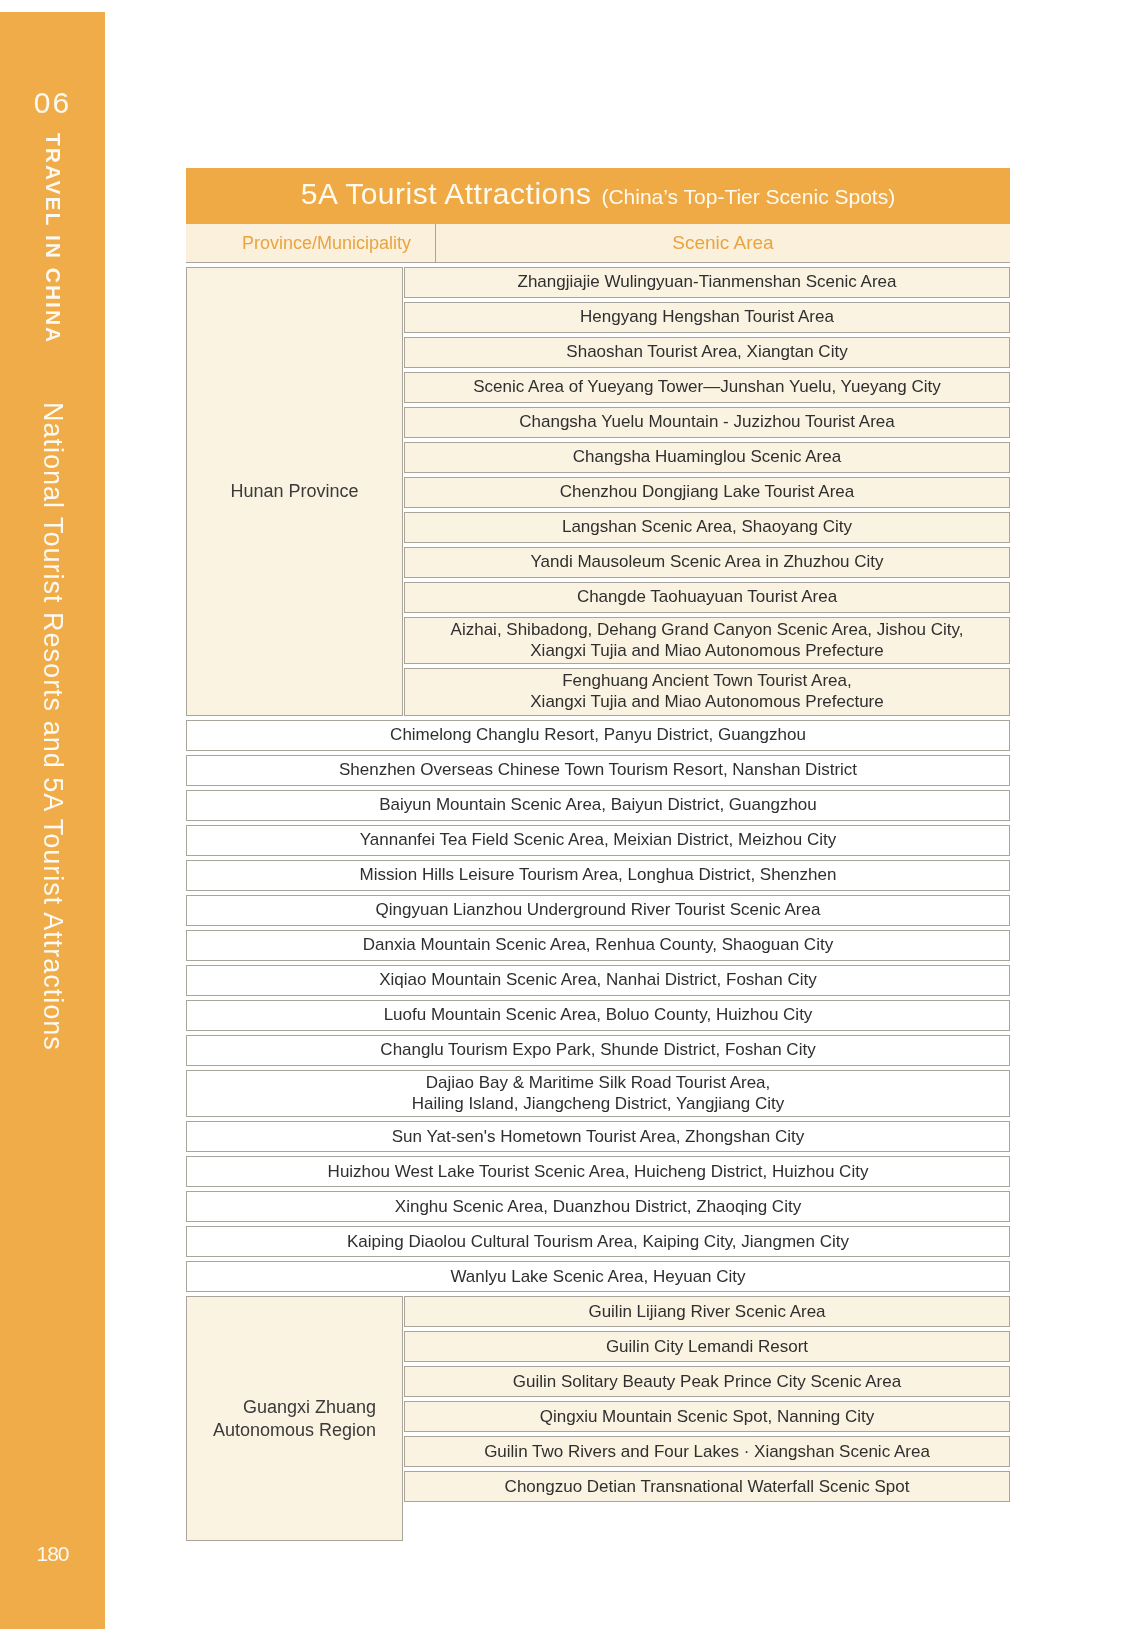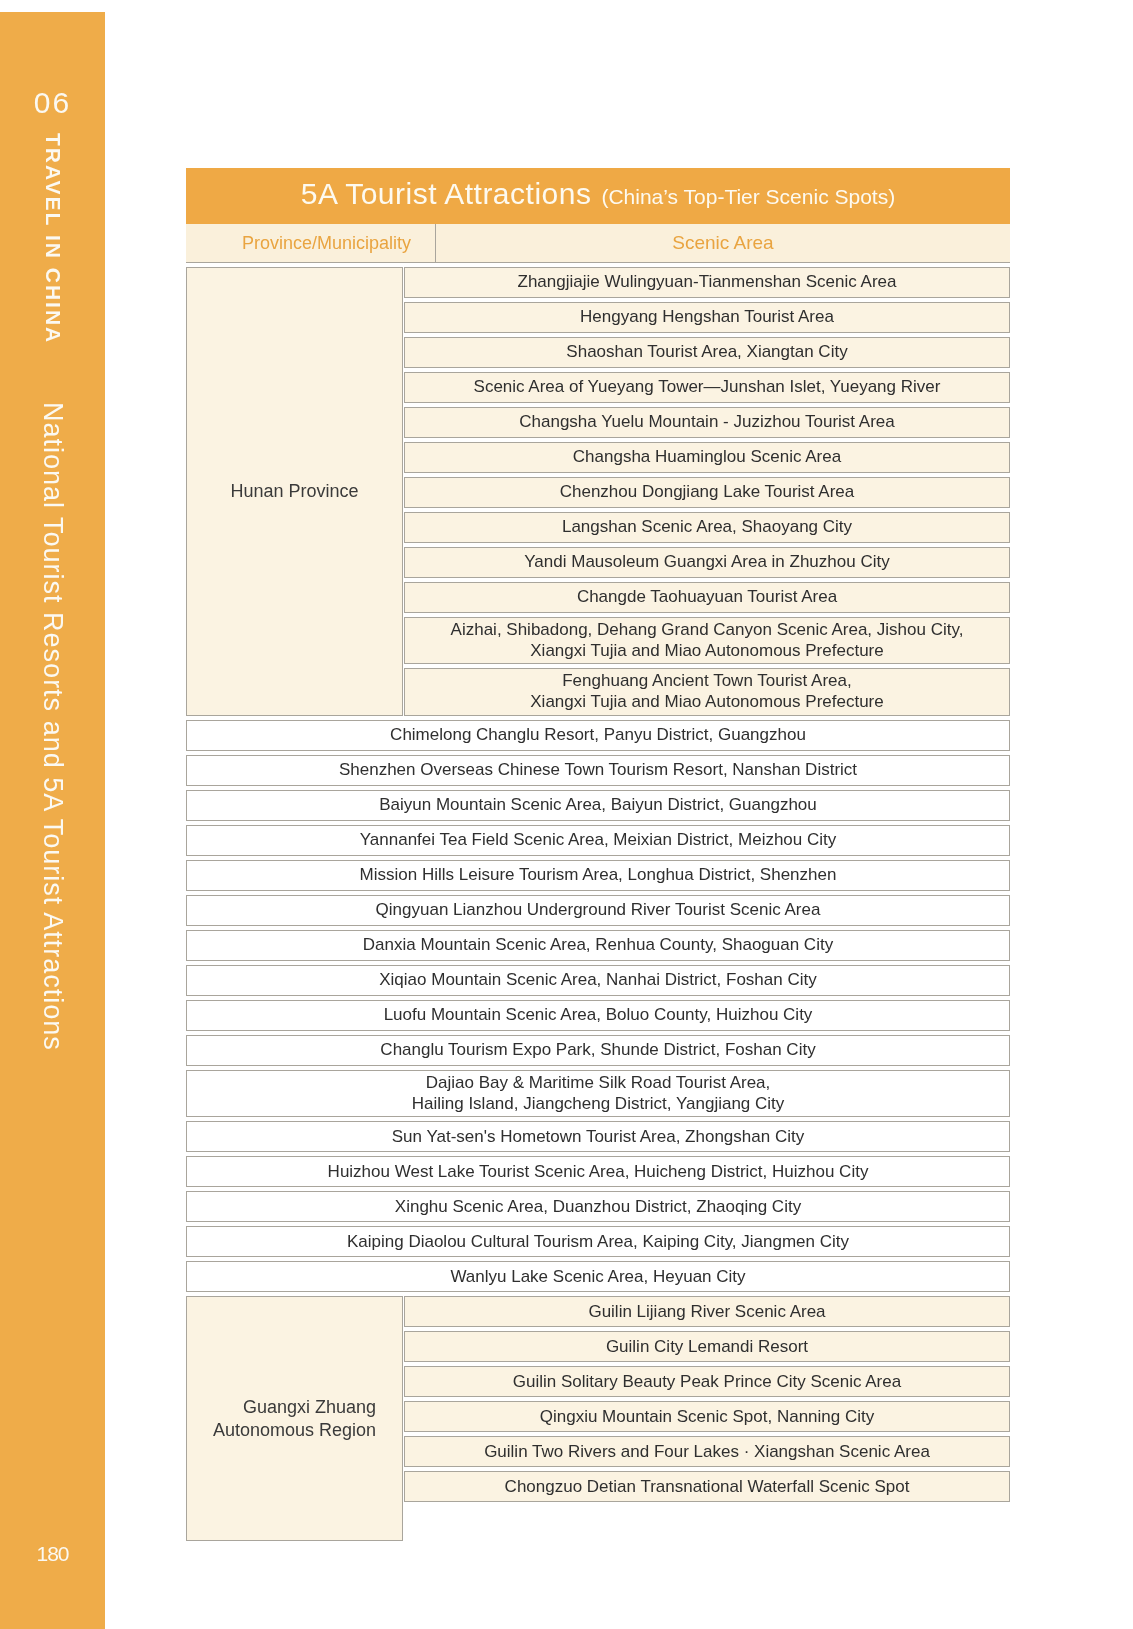--- a/index.html
+++ b/index.html
@@ -92,26 +92,26 @@
       <div class="col-head-right">Scenic Area</div>
     </div>
 
     <div id="sections">
         <div class="section cream">
           <div class="province-cell">Hunan Province</div>
           <div class="rows">
             <div class="row">Zhangjiajie Wulingyuan-Tianmenshan Scenic Area</div>
             <div class="row">Hengyang Hengshan Tourist Area</div>
             <div class="row">Shaoshan Tourist Area, Xiangtan City</div>
-            <div class="row">Scenic Area of Yueyang Tower—Junshan Islet, Yueyang River</div>
+            <div class="row">Scenic Area of Yueyang Tower—Junshan Yuelu, Yueyang City</div>
             <div class="row">Changsha Yuelu Mountain - Juzizhou Tourist Area</div>
             <div class="row">Changsha Huaminglou Scenic Area</div>
             <div class="row">Chenzhou Dongjiang Lake Tourist Area</div>
             <div class="row">Langshan Scenic Area, Shaoyang City</div>
-            <div class="row">Yandi Mausoleum Guangxi Area in Zhuzhou City</div>
+            <div class="row">Yandi Mausoleum Scenic Area in Zhuzhou City</div>
             <div class="row">Changde Taohuayuan Tourist Area</div>
             <div class="row">Aizhai, Shibadong, Dehang Grand Canyon Scenic Area, Jishou City,
 Xiangxi Tujia and Miao Autonomous Prefecture</div>
             <div class="row">Fenghuang Ancient Town Tourist Area,
 Xiangxi Tujia and Miao Autonomous Prefecture</div>
           </div>
         </div>
         <div class="section white">
           <div class="rows">
             <div class="row">Chimelong Changlu Resort, Panyu District, Guangzhou</div>

